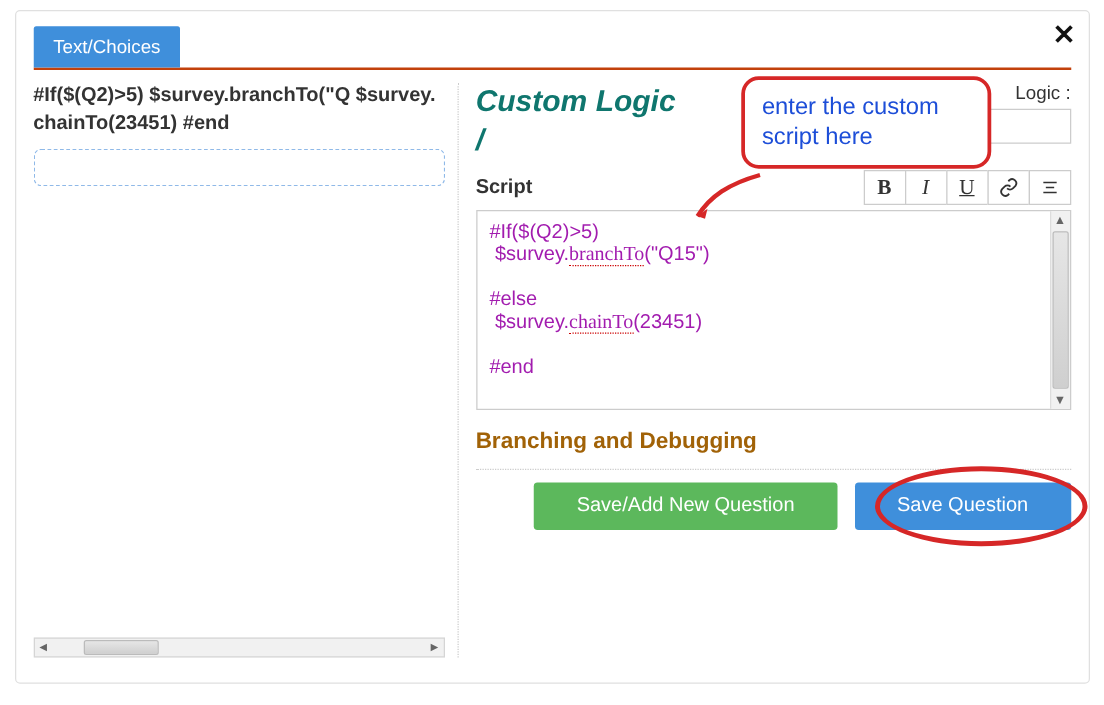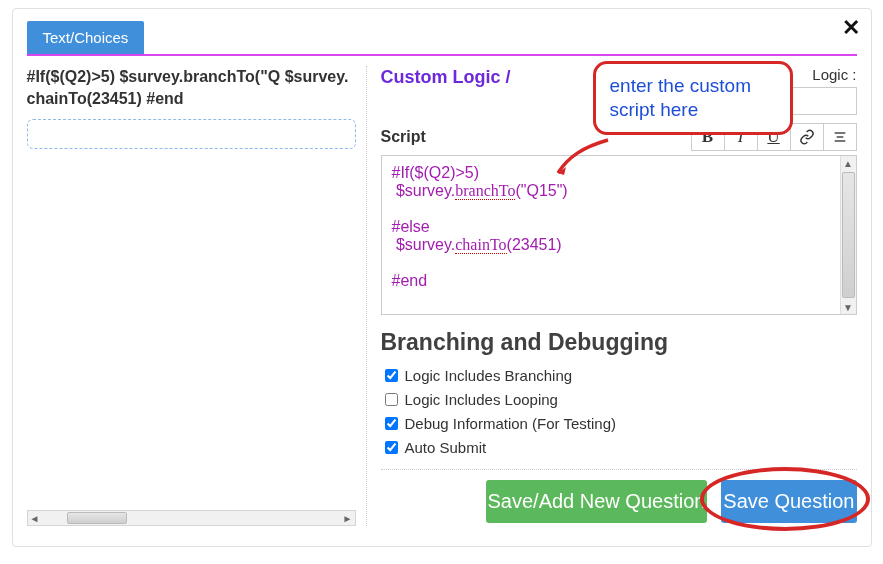--- a/index.html
+++ b/index.html
@@ -22,21 +22,21 @@
   .close {
     position: absolute;
     top: 6px;
     right: 10px;
     font-size: 22px;
     font-weight: bold;
     cursor: pointer;
     color: #111;
   }
   .tab-bar {
-    border-bottom: 2px solid #d946ef;
+    border-bottom: 2px solid #c2410c;
     margin-bottom: 10px;
   }
   .tab {
     display: inline-block;
     background: #3f8fdb;
     color: #fff;
     padding: 8px 16px;
     font-size: 15px;
     border-radius: 2px 2px 0 0;
   }
@@ -105,24 +105,25 @@
     position: relative;
   }
   .header-row {
     display: flex;
     justify-content: space-between;
     align-items: flex-start;
     margin-bottom: 8px;
   }
   .header-title {
     font-weight: bold;
-    font-size: 18px;
+    font-size: 24px;
     line-height: 1.3;
-    color: #6d28d9;
+    color: #0f766e;
     width: 160px;
+    font-style: italic;
   }
   .code-area {
     text-align: right;
   }
   .code-label {
     font-size: 15px;
     color: #333;
     margin-bottom: 4px;
   }
   .code-input {
@@ -186,44 +187,44 @@
     height: 14px; font-size:10px; color:#666; display:flex;align-items:center;justify-content:center;width:100%;
   }
   .vscroll .track { flex:1; width:100%; position:relative; }
   .vscroll .thumb {
     position:absolute; top:2px; bottom:2px; left:1px; right:1px;
     background: linear-gradient(#e6e6e6,#cfcfcf);
     border:1px solid #bbb; border-radius:2px;
   }
   .section-title {
     font-weight: bold;
-    font-size: 23px;
+    font-size: 18px;
     margin: 14px 0 10px 0;
-    color: #404040;
+    color: #a16207;
   }
   .chk-row {
     display: flex;
     align-items: center;
     font-size: 15px;
     margin: 5px 0;
     color: #333;
   }
   .chk-row input { margin-right: 7px; }
   .actions {
     border-top: 1px dotted #ccc;
     margin-top: 12px;
     padding-top: 10px;
     text-align: right;
     position: relative;
   }
   .btn-primary {
     display: inline-block;
     color: #fff;
-    padding: 10px 2px;
-    font-size: 20px;
+    padding: 10px 34px;
+    font-size: 16px;
     border-radius: 3px;
     margin-left: 10px;
     cursor: pointer;
     border: none;
   }
   .green { background: #5cb85c; }
   .blue  { background: #3f8fdb; }
   .callout {
     position: absolute;
     top: 52px;
@@ -323,38 +324,20 @@
         <div class="vscroll">
           <div class="arrow">▲</div>
           <div class="track">
               <div class="thumb"></div>
             </div>
           <div class="arrow">▼</div>
         </div>
       </div>
 
       <div class="section-title">Branching and Debugging</div>
-      <div id="chk-list">
-          <label class="chk-row">
-            <input type="checkbox" checked="" style="">
-            <span>Logic Includes Branching</span>
-          </label>
-          <label class="chk-row">
-            <input type="checkbox" style="">
-            <span>Logic Includes Looping</span>
-          </label>
-          <label class="chk-row">
-            <input type="checkbox" checked="" style="">
-            <span>Debug Information (For Testing)</span>
-          </label>
-          <label class="chk-row">
-            <input type="checkbox" checked="" style="">
-            <span>Auto Submit</span>
-          </label>
-        </div>
 
       <div class="actions">
         <button class="btn-primary green">Save/Add New Question</button>
         <button class="btn-primary blue" id="save-btn">Save Question</button>
         <div class="ellipse-ann" id="ellipse" style="left: 319.047px; top: -3px;"></div>
       </div>
     </div>
   </div>
 
   <div class="callout">enter the custom script here</div>

